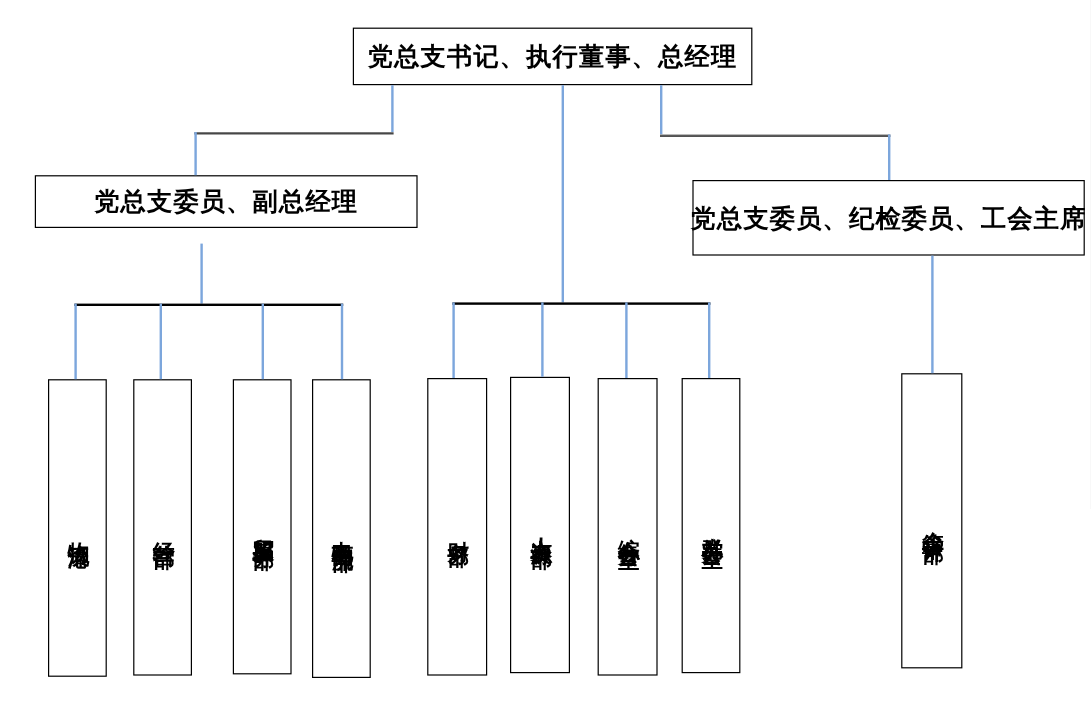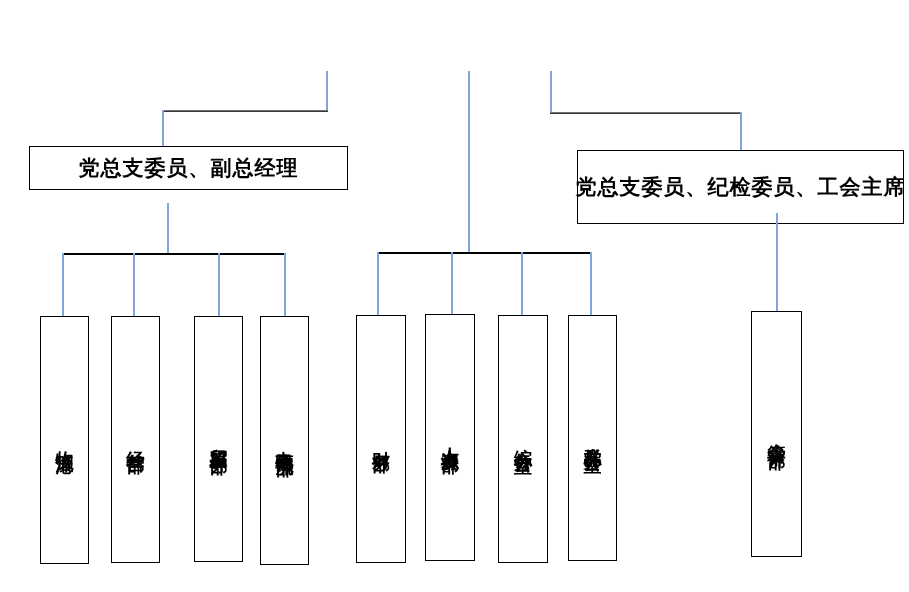--- a/index.html
+++ b/index.html
@@ -55,26 +55,29 @@
   .hline-dist{
     position:absolute;height:2px;
     background:var(--distributor);
   }
 </style>
 </head>
 <body>
 
 <div class="canvas">
 
+  <div class="hbox" style="left:294px;top:23px;width:333px;height:48px">
+    <span>党总支书记、执行董事、总经理</span>
+  </div>
 
   <div class="hbox" style="left:29px;top:146px;width:319px;height:44px">
     <span>党总支委员、副总经理</span>
   </div>
 
-  <div class="hbox" style="left:577px;top:150px;width:327px;height:74px">
+  <div class="hbox" style="left:577px;top:150px;width:327px;height:63px">
     <span>党总支委员、纪检委员、工会主席</span>
   </div>
 
   <div class="vbox" style="left:40px;top:316px;width:49px;height:248px">
     <span class="vtext">物流港</span>
   </div>
   <div class="vbox" style="left:111px;top:316px;width:49px;height:247px">
     <span class="vtext">经营部</span>
   </div>
   <div class="vbox" style="left:194px;top:316px;width:49px;height:246px">

